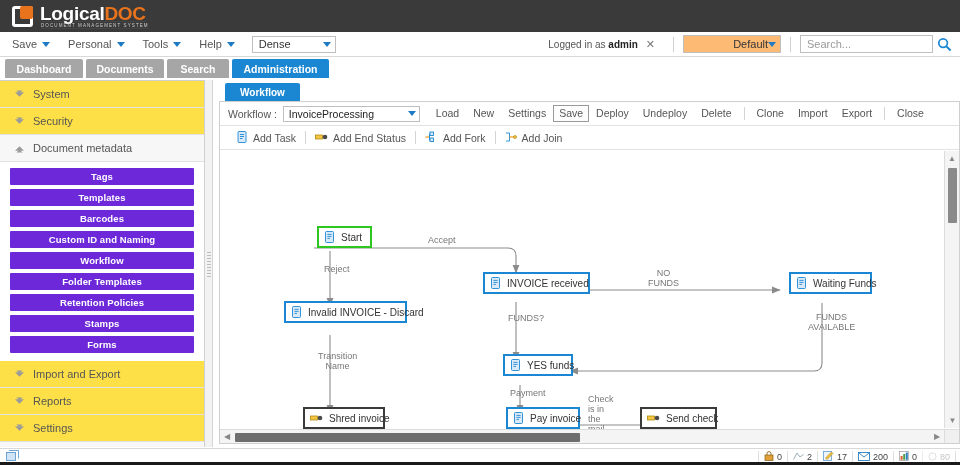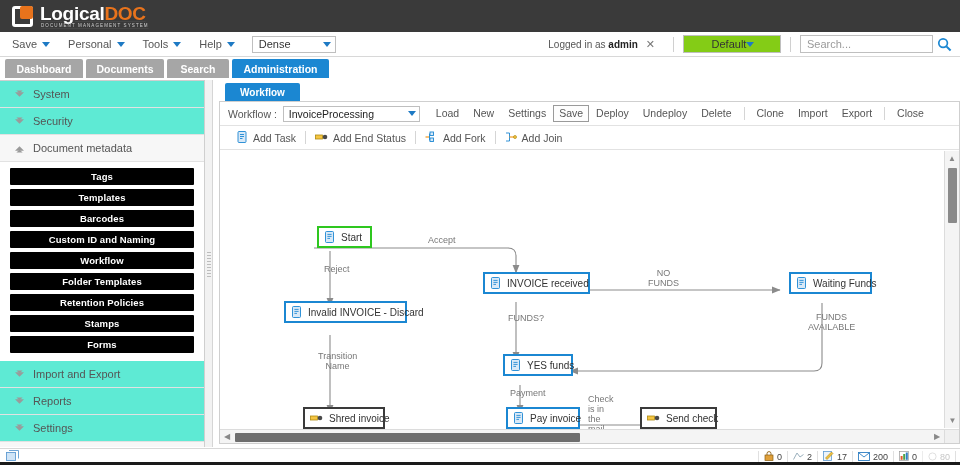--- a/index.html
+++ b/index.html
@@ -63,22 +63,22 @@
     border-right: 4px solid transparent; border-top: 5px solid #1e7ac4;
   }
   .menubar-right {
     margin-left: auto; display: flex; align-items: center; gap: 0; padding-right: 8px;
   }
   .logged-text { color: #555; font-size: 10px; margin-right: 8px; }
   .logged-text b { color: #222; font-weight: bold; }
   .x-close { color: #777; font-size: 11px; margin-right: 9px; cursor: pointer; }
   .vsep { width: 1px; height: 15px; background: #d0d0d0; margin: 0 9px; }
   .profile-select {
-    width: 98px; height: 18px; border: 1px solid #bfbfbf; background: #84cc16;
-    display: flex; align-items: center; justify-content: center;
+    width: 98px; height: 18px; border: 1px solid #bfbfbf; background: #fdba74;
+    display: flex; align-items: center; justify-content: flex-end;
     padding: 0 4px 0 6px; font-size: 11px; color: #333;
   }
   .search-box {
     width: 133px; height: 18px; border: 1px solid #bfbfbf; background: #fff;
     display: flex; align-items: center; padding: 0 4px 0 6px;
     font-size: 11px; color: #9a9a9a;
   }
   .search-ico { margin-left: 4px; display: flex; align-items: center; }
 
   
@@ -96,27 +96,27 @@
 
   
   .leftpanel {
     position: absolute; left: 0; top: 80px; width: 205px; height: 367px;
     background: #f7f7f7; border-right: 1px solid #cfcfcf;
     border-top: 1px solid #cfcfcf; overflow: hidden;
   }
   .section {
     height: 27px; border-bottom: 1px solid #e2e2e2;
     display: flex; align-items: center; padding-left: 14px;
-    background: #5eead4; cursor: pointer; color: #555; font-size: 11px;
+    background: #fde047; cursor: pointer; color: #555; font-size: 11px;
   }
   .section .sec-ico { margin-right: 8px; display: flex; align-items: center; }
   .section.open { background: #f7f7f7; }
   .sec-body { background: #ffffff; padding: 6px 10px 8px 10px; }
   .blue-btn {
-    height: 17px; margin-bottom: 4px; background: #000000;
+    height: 17px; margin-bottom: 4px; background: #6d28d9;
     color: #fff; font-size: 9.5px; font-weight: bold;
     display: flex; align-items: center; justify-content: center;
     border-radius: 1px; cursor: pointer; letter-spacing: 0.1px;
   }
   .blue-btn:last-child { margin-bottom: 0; }
   .splitter {
     position: absolute; left: 205px; top: 80px; width: 8px; height: 367px;
     background: #f2f2f2; border-right: 1px solid #d5d5d5; cursor: col-resize;
   }
   .splitter-grip {

